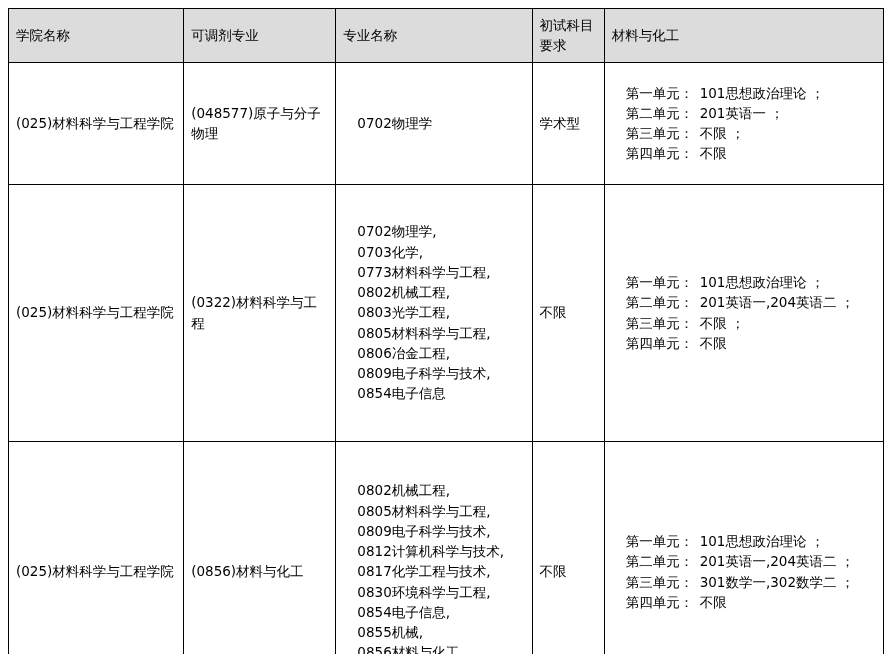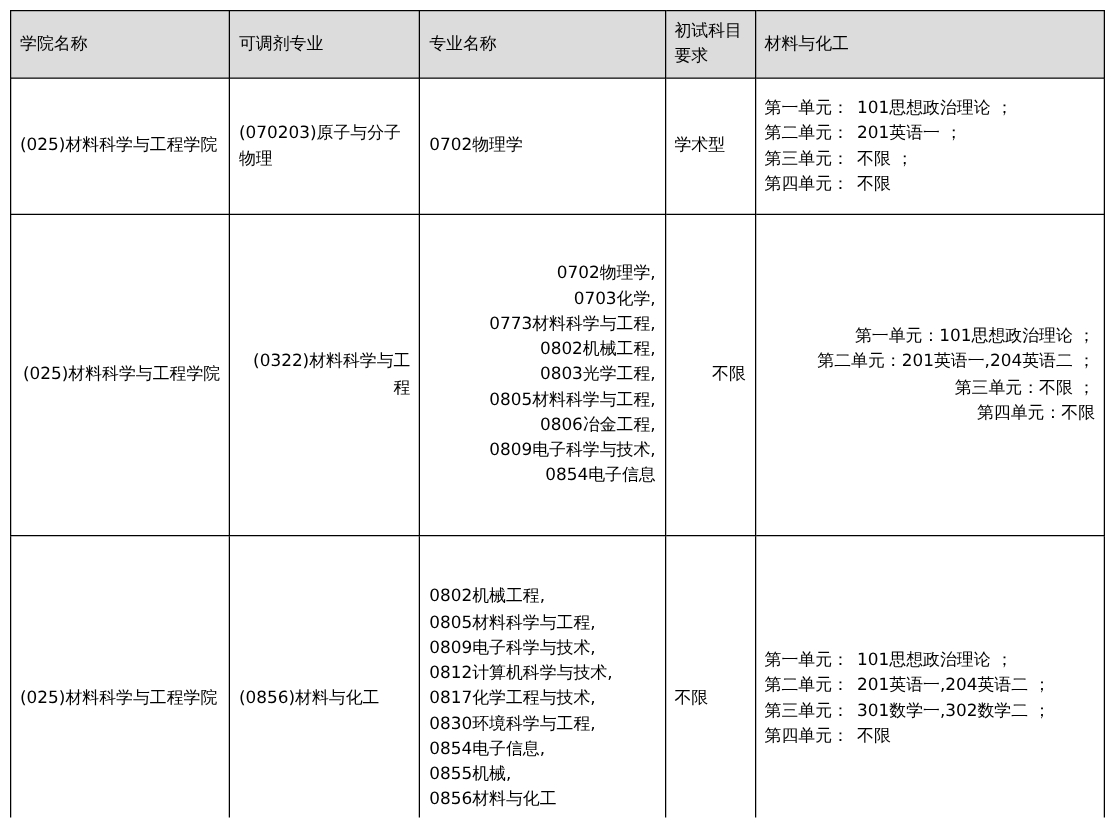--- a/index.html
+++ b/index.html
@@ -54,37 +54,37 @@
   td.adjust-cell,
   td.degree-cell {
     vertical-align: middle;
   }
   td.exam-cell {
     vertical-align: middle;
     padding-left: 9px;
   }
   .adjust-list,
   .exam-list {
-    margin: 0;
+    margin: 14px;
     padding: 0;
     list-style: none;
   }
   .adjust-list li {
     white-space: nowrap;
   }
   .exam-list li {
     white-space: nowrap;
   }
   .exam-unit-label {
     display: inline-block;
     min-width: 74px;
   }
   tbody tr { height: auto; }
   tr.row-1 td { height: 96px; }
-  tr.row-2 td { height: 244px; text-align: right; }
+  tr.row-2 td { height: 244px; }
   tr.row-3 td { height: 248px; }
 </style>
 </head>
 <body>
 
 <div id="sheet">
   <table class="adjust-table">
     <colgroup>
       <col class="c-college">
       <col class="c-major">
@@ -98,21 +98,21 @@
         <th>可调剂专业</th>
         <th>专业名称</th>
         <th>初试科目要求</th>
         <th>材料与化工</th>
       </tr>
     </thead>
     <tbody>
 
       <tr class="row-1">
         <td class="college-cell">(025)材料科学与工程学院</td>
-        <td class="major-cell">(070203)原子与分子物理</td>
+        <td class="major-cell">(048577)原子与分子物理</td>
         <td class="adjust-cell">
           <ul class="adjust-list">
             <li>0702物理学</li>
           </ul>
         </td>
         <td class="degree-cell">学术型</td>
         <td class="exam-cell">
           <ul class="exam-list">
             <li><span class="exam-unit-label">第一单元：</span><span>101思想政治理论 ；</span></li>
             <li><span class="exam-unit-label">第二单元：</span><span>201英语一 ；</span></li>

